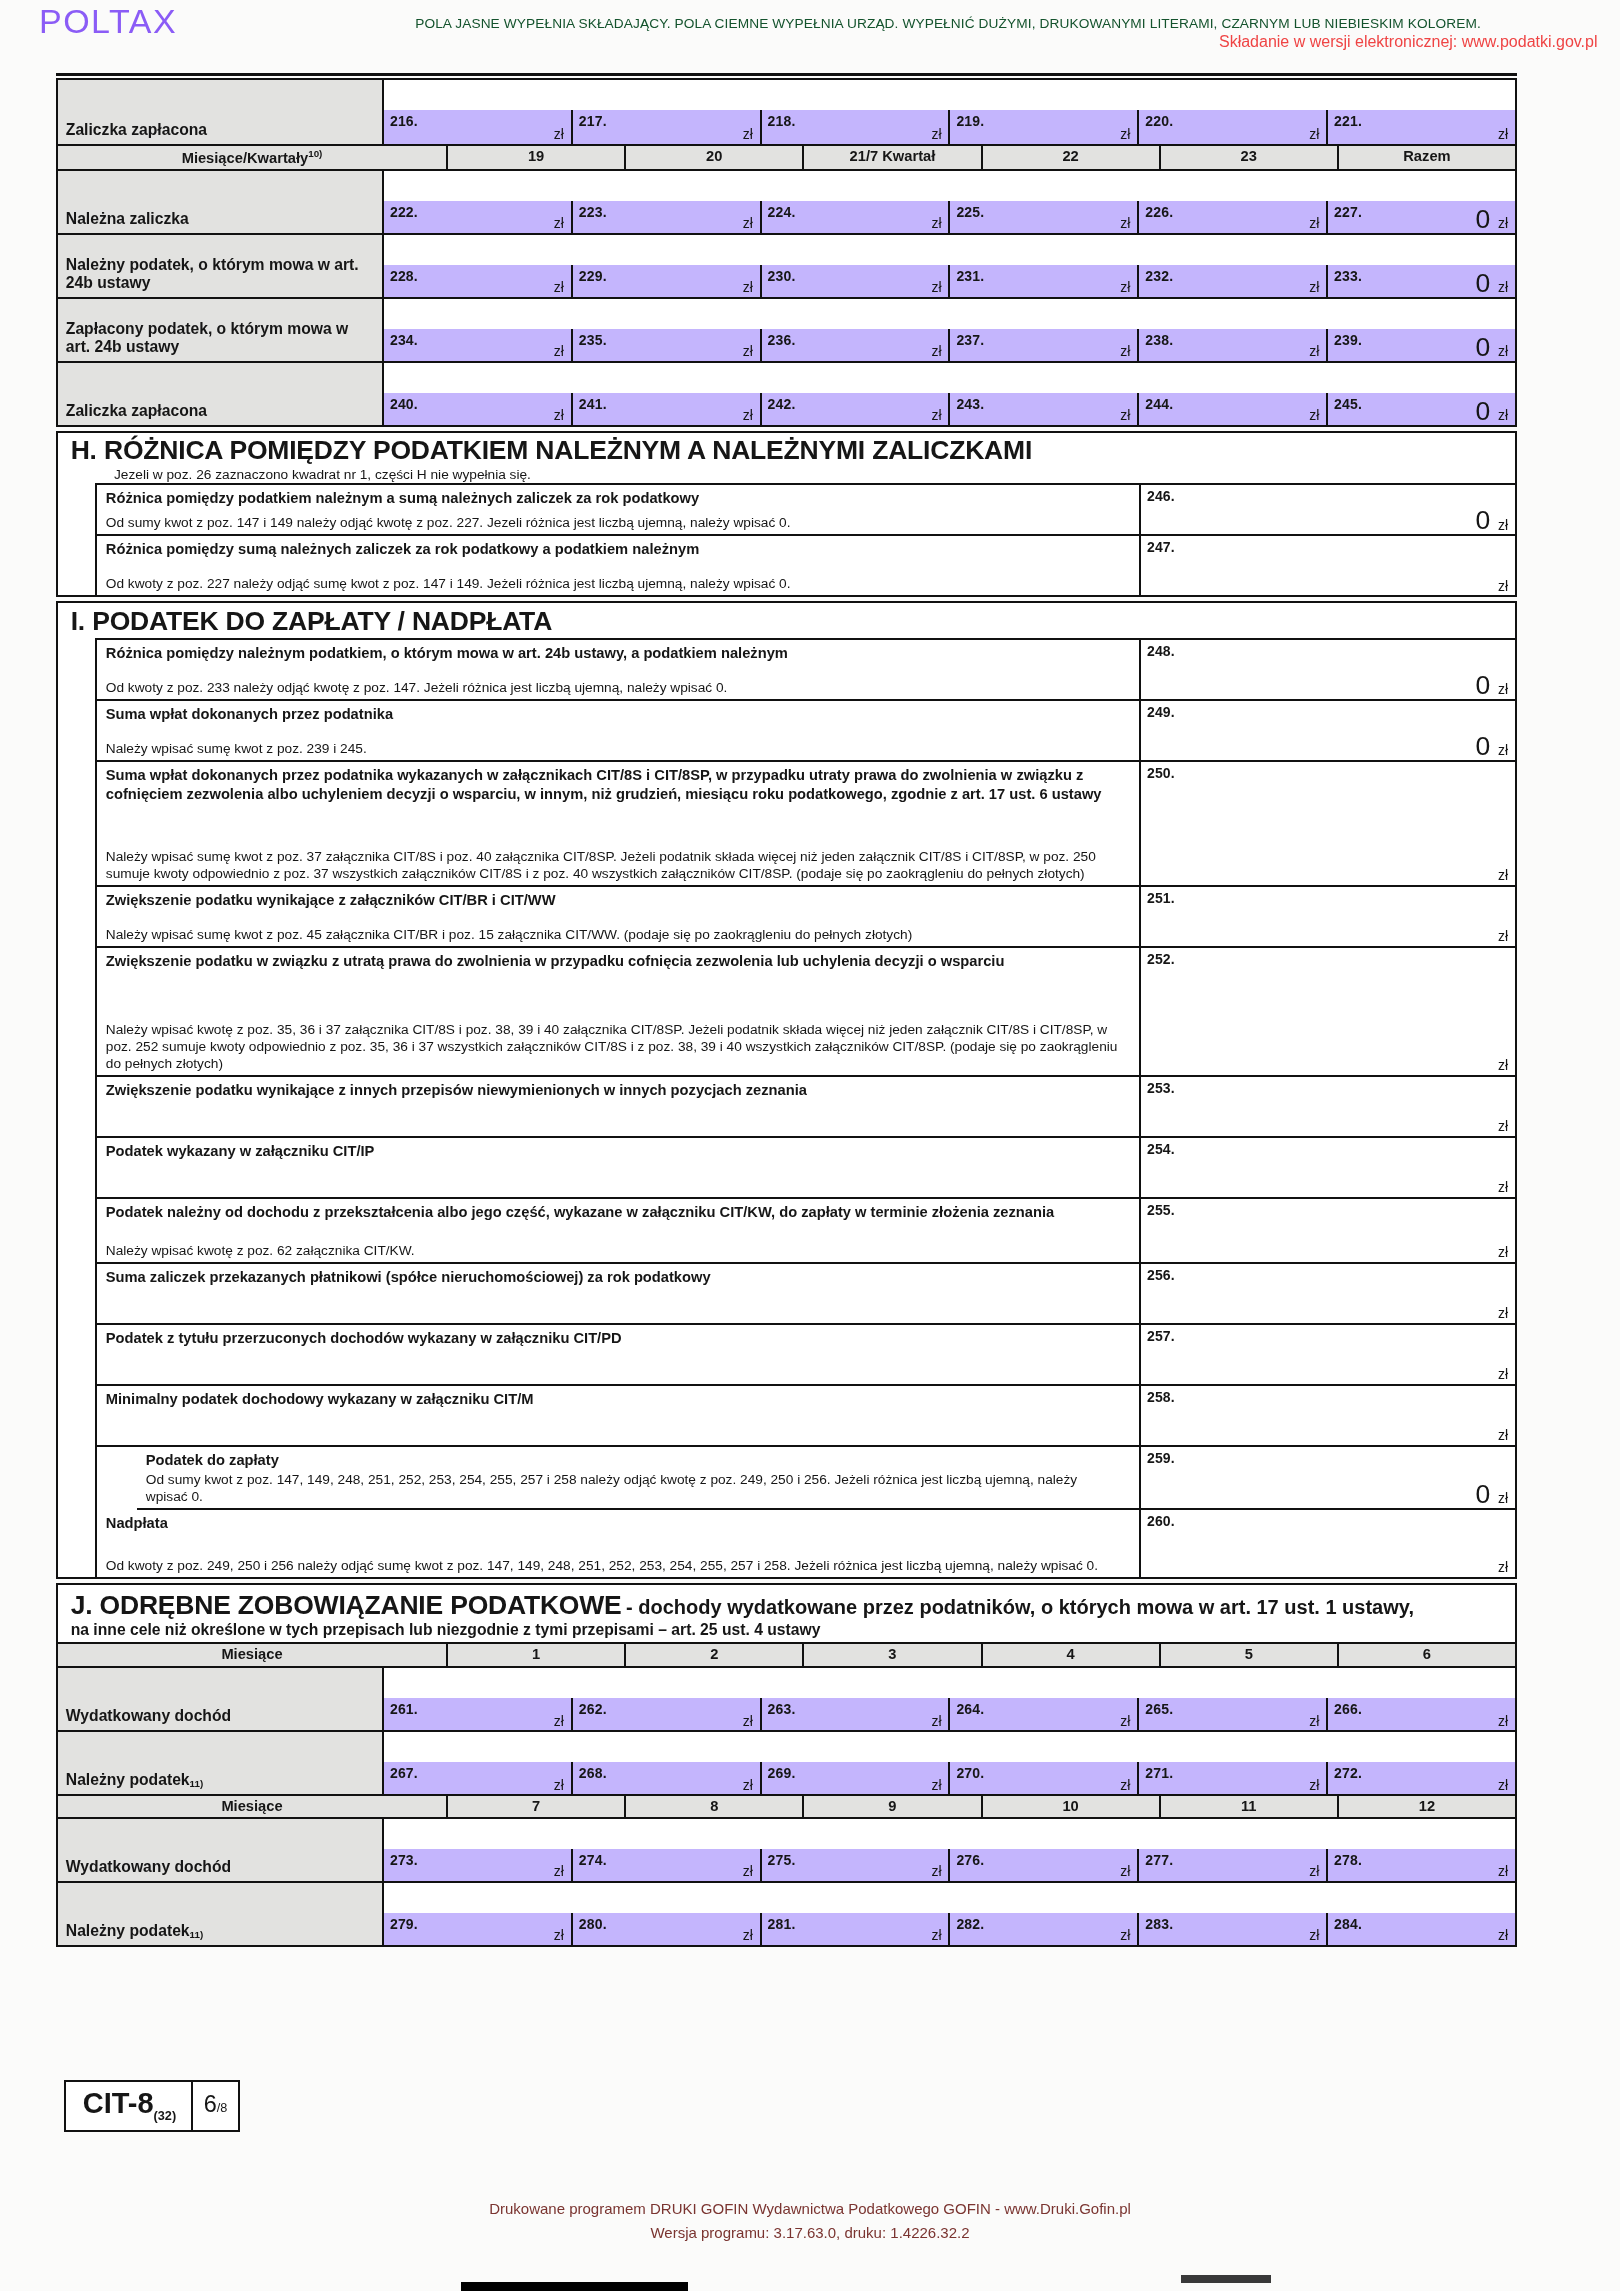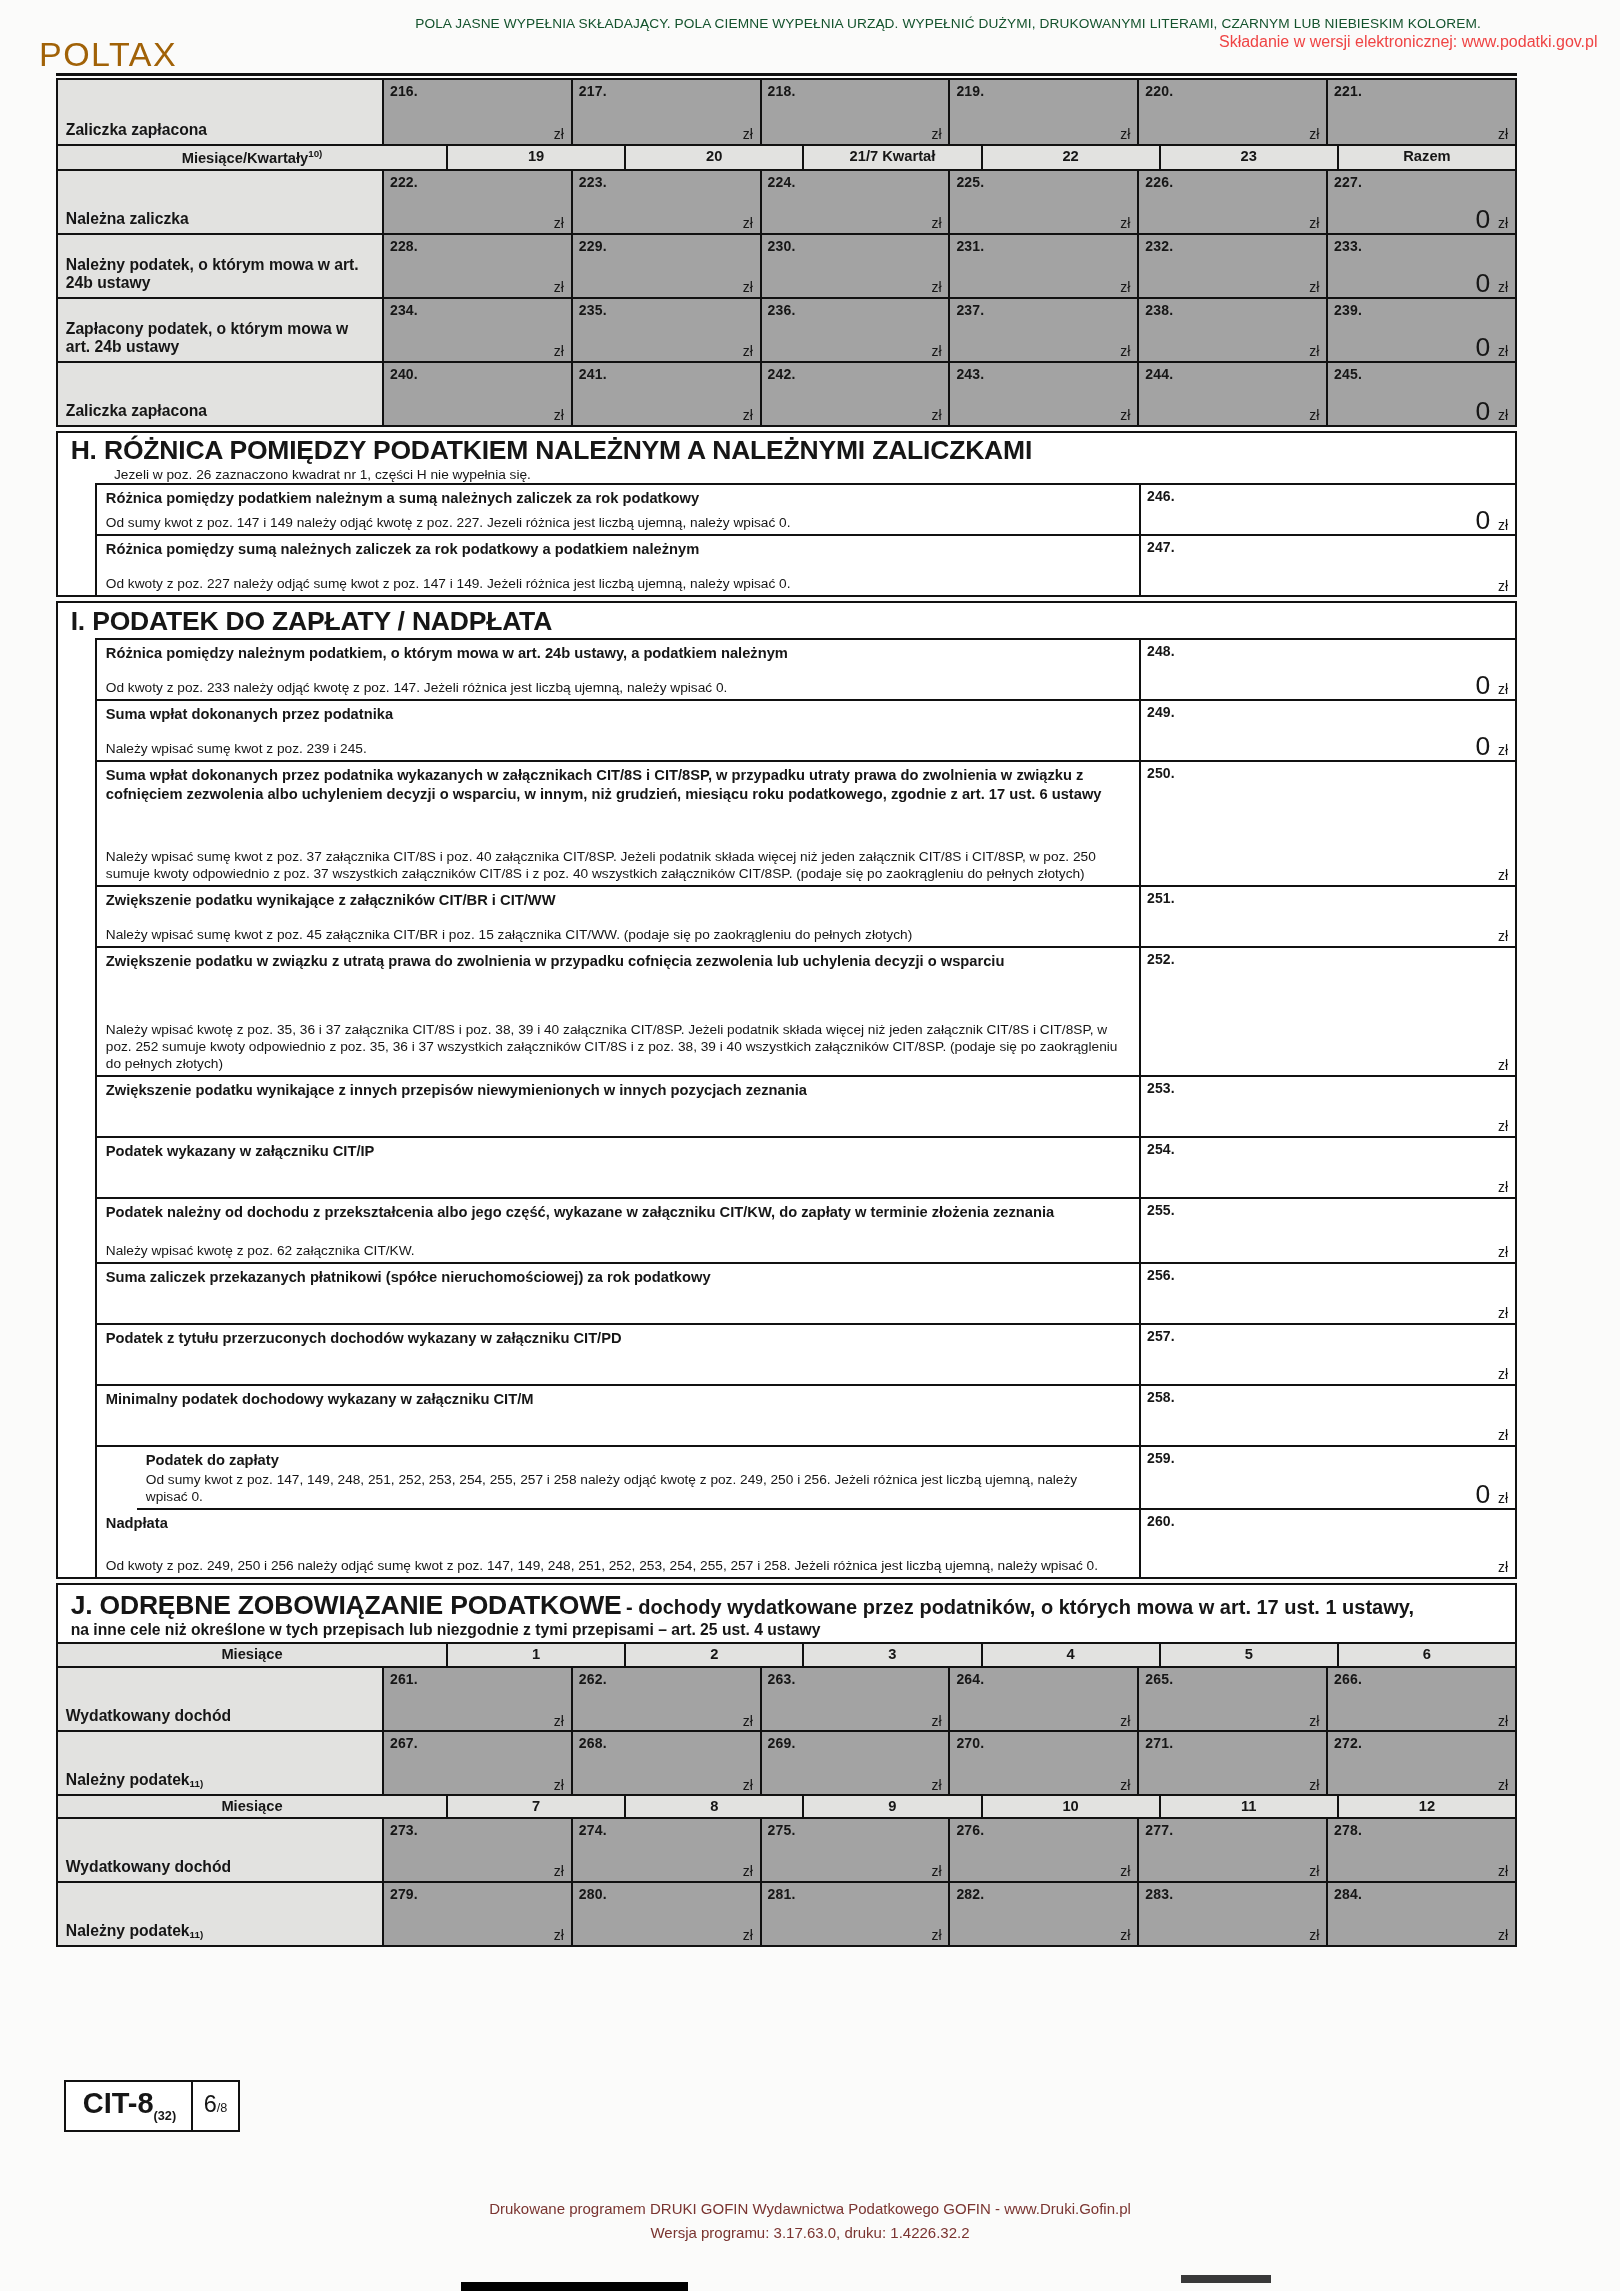--- a/index.html
+++ b/index.html
@@ -7,22 +7,22 @@
   html,body { width:1620px; height:2292px; }
   body {
     position: relative;
     background: #fbfbfa;
     font-family: "Liberation Sans", "DejaVu Sans", sans-serif;
     color: #161616;
     overflow: hidden;
   }
   
   .brand {
-    position:absolute; left:39px; top:35px;
-    font-size:34px; font-weight:400; letter-spacing:1.5px; color:#a16207;
+    position:absolute; left:39px; top:2px;
+    font-size:34px; font-weight:400; letter-spacing:1.5px; color:#8b5cf6;
   }
   .instr1 {
     position:absolute; left:294px; top:15.7px; width:1308px;
     text-align:center; font-size:13.7px; letter-spacing:0.1px; color:#14532d;
   }
   .instr2 {
     position:absolute; right:22.5px; top:33px;
     font-size:16px; color:#ef4444;
   }
   
@@ -31,21 +31,21 @@
 
   
   .gtable { border:2.5px solid #111; border-top-width:2.9px; background:#fff; }
   .grow { display:flex; border-top:2px solid #111; min-height:64px; }
   .grow.first { border-top:0; }
   .glabel {
     width:326px; background:#e2e2e0; border-right:2px solid #111;
     display:flex; align-items:flex-end;
     padding:2.9px 5.9px 4.9px 7.8px; font-weight:bold; font-size:15.7px; line-height:1.15;
   }
-  .gcell { flex:1; border-right:2px solid #111; position:relative; background:#a3a3a3; }
+  .gcell { flex:1; border-right:2px solid #111; position:relative; background:#c4b5fd;margin-top:30px; }
   .gcell.last { border-right:0; }
   .fnum { position:absolute; top:2.9px; left:5.9px; font-weight:bold; font-size:14px; letter-spacing:0.2px; }
   .fval { position:absolute; right:6.9px; bottom:2.9px; display:flex; align-items:flex-end; gap:7.8px; }
   .zero { font-size:26.5px; line-height:0.8; font-weight:400; }
   .zl { font-size:14px; line-height:1; }
   .mrow { display:flex; border-top:2px solid #111; background:#e2e2e0; min-height:22.5px; }
   .mlabel {
     width:390px; border-right:2px solid #111; text-align:center;
     font-weight:bold; font-size:14.7px; padding:2px 0 2.9px;
   }

